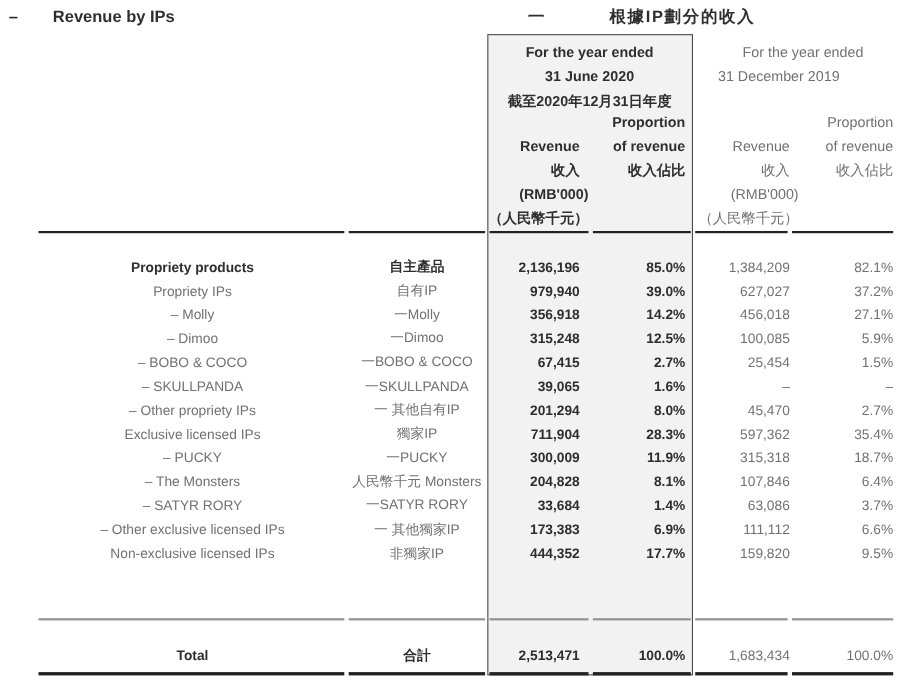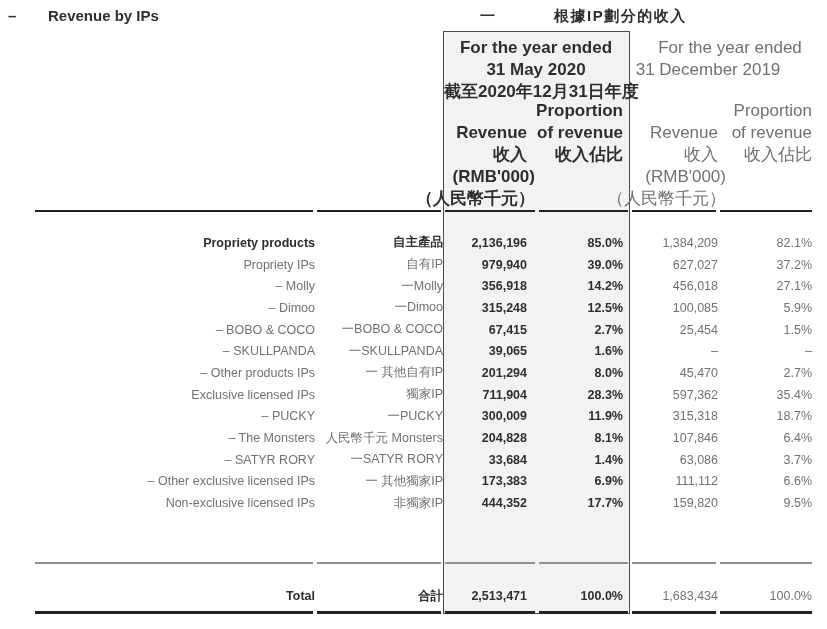--- a/index.html
+++ b/index.html
@@ -14,39 +14,39 @@
   .gray{color:#707175;font-weight:normal;}
   
   .title{font-size:15px;font-weight:bold;color:#2e2e30;top:7px;height:18px;line-height:18px;}
   .title-zh{letter-spacing:1.5px;}
   
   #box2020{
     position:absolute;left:443px;top:31px;width:187px;height:583px;
     background:#f2f2f3;border:1.5px solid #4b4b4d;box-sizing:border-box;z-index:0;
   }
   
-  .hline{font-size:17px;line-height:22px;height:22px;z-index:2;}
+  .hline{font-size:13px;line-height:22px;height:22px;z-index:2;}
   .hcenter{text-align:center;}
   .hright{text-align:right;}
   .paren{margin-right:-8px;}
   
   .rule{position:absolute;z-index:3;}
   .rule span{position:absolute;top:0;display:block;height:100%;}
   .rule.black span{background:#222224;}
   .rule.grayline span{background:#909296;}
   
   #bodytable, #totaltable{
     position:absolute;left:35px;width:777px;border-collapse:collapse;table-layout:fixed;z-index:2;
   }
   #bodytable{top:232px;}
   #totaltable{top:585px;}
   td{font-size:12.5px;padding:0;vertical-align:middle;overflow:visible;}
   #bodytable td{height:21.7px;}
   #totaltable td{height:22px;}
-  td.lab{text-align:right;}
+  td.lab{text-align:center;}
   td.num{text-align:right;}
   .c-en{width:280px;}
   .c-zh{width:128px;}
   .c-r20{width:84px;}
   .c-p20{width:96px;}
   .c-r19{width:95px;}
   .c-p19{width:94px;}
 </style>
 </head>
 <body>
@@ -54,21 +54,21 @@
 <div id="page">
 
   <div id="box2020"></div>
 
   <span class="abs title" style="left:8px;">–</span>
   <span class="abs title" style="left:48px;">Revenue by IPs</span>
   <span class="abs title" style="left:480px;">一</span>
   <span class="abs title title-zh" style="left:514px;margin-left:40px;">根據IP劃分的收入</span>
 
   <div class="abs hline hcenter dark" style="left:444px;top:37px;width:184px;">For the year ended</div>
-  <div class="abs hline hcenter dark" style="left:444px;top:59px;width:184px;">31 May 2020</div>
+  <div class="abs hline hcenter dark" style="left:444px;top:59px;width:184px;">31 June 2020</div>
   <div class="abs hline hcenter dark" style="left:444px;top:81px;width:184px;">截至2020年12月31日年度</div>
 
   <div class="abs hline hcenter gray" style="left:640px;top:37px;width:180px;">For the year ended</div>
   <div class="abs hline hcenter gray" style="left:618px;top:59px;width:180px;">31 December 2019</div>
 
   <div class="abs hline hright dark" style="left:443px;top:100px;width:180px;">Proportion</div>
   <div class="abs hline hright dark" style="left:407px;top:122px;width:120px;">Revenue</div>
   <div class="abs hline hright dark" style="left:443px;top:122px;width:180px;">of revenue</div>
   <div class="abs hline hright dark" style="left:407px;top:144px;width:120px;">收入</div>
   <div class="abs hline hright dark" style="left:443px;top:144px;width:180px;">收入佔比</div>
@@ -144,21 +144,21 @@
         </tr>
         <tr>
           <td class="lab gray">– SKULLPANDA</td>
           <td class="lab gray">一SKULLPANDA</td>
           <td class="num dark">39,065</td>
           <td class="num dark">1.6%</td>
           <td class="num gray">–</td>
           <td class="num gray">–</td>
         </tr>
         <tr>
-          <td class="lab gray">– Other products IPs</td>
+          <td class="lab gray">– Other propriety IPs</td>
           <td class="lab gray">一 其他自有IP</td>
           <td class="num dark">201,294</td>
           <td class="num dark">8.0%</td>
           <td class="num gray">45,470</td>
           <td class="num gray">2.7%</td>
         </tr>
         <tr>
           <td class="lab gray">Exclusive licensed IPs</td>
           <td class="lab gray">獨家IP</td>
           <td class="num dark">711,904</td>

